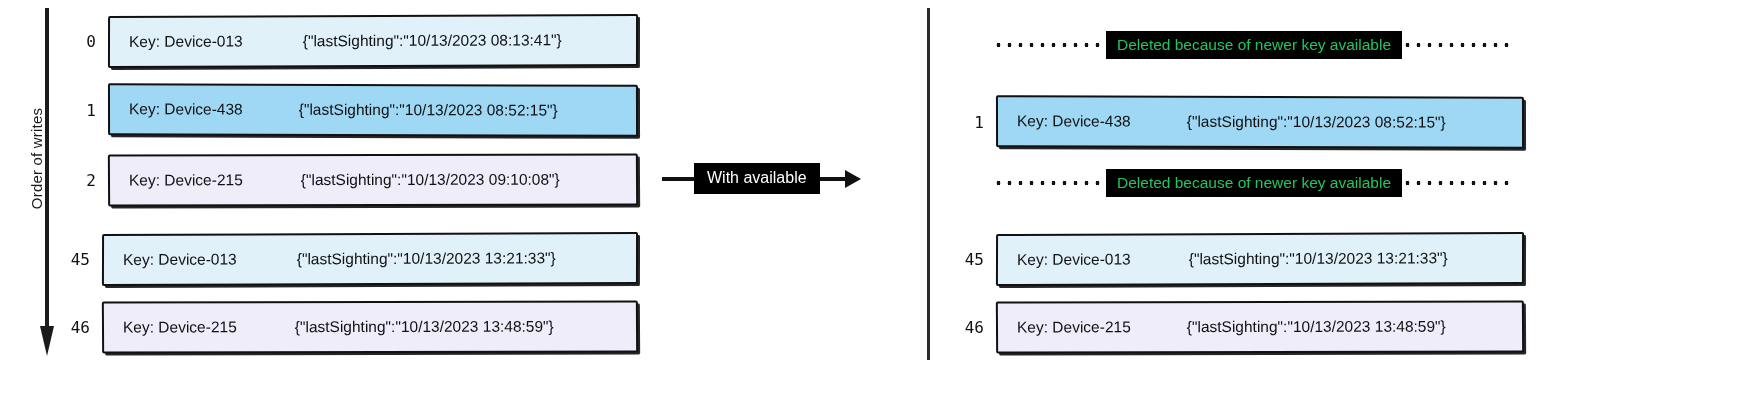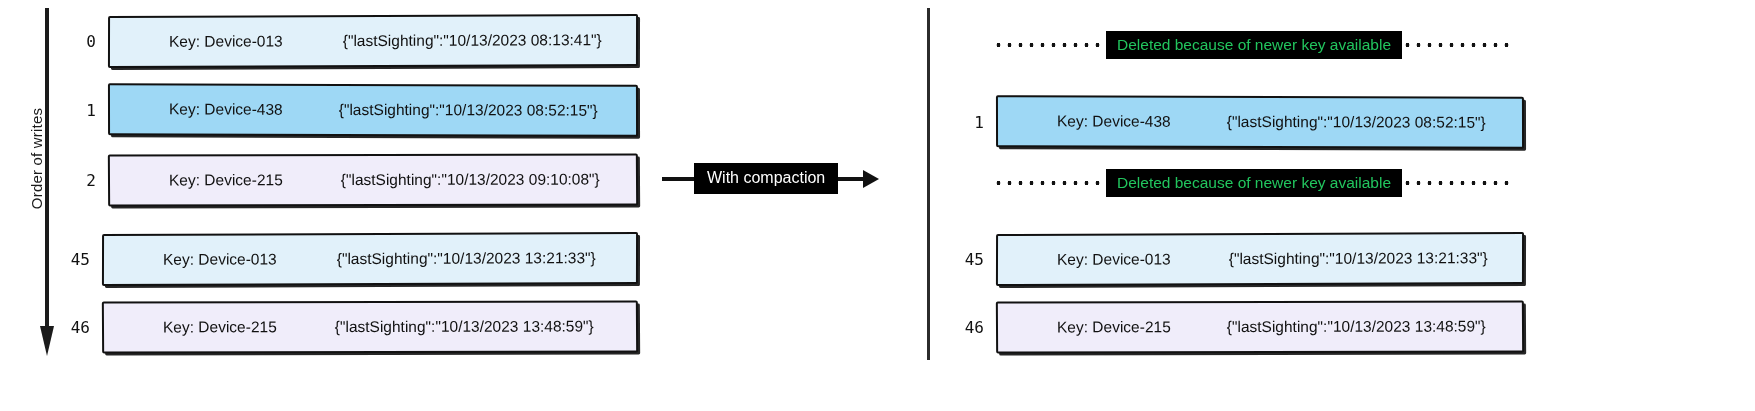--- a/index.html
+++ b/index.html
@@ -68,21 +68,20 @@
   }
   
   .record.tilt-a { transform: rotate(-0.22deg) skewX(-0.35deg); }
   .record.tilt-b { transform: rotate(0.18deg)  skewX(0.3deg); }
   .record.tilt-c { transform: rotate(-0.12deg) skewX(0.25deg); }
 
   .rec-key {
     padding-left: 19px;
     font-size: 15.5px;
     white-space: nowrap;
-    margin-left: 40px;
   }
   .rec-val {
     font-size: 15.5px;
     white-space: nowrap;
   }
 
   .fill-lightblue { background: #e1f1fa; }
   .fill-blue      { background: #9ed8f5; }
   .fill-lavender  { background: #f0edfa; }
 
@@ -200,21 +199,21 @@
   <div class="row" style="left:56px; top:300px;">
     <div class="row-index">46</div>
     <div class="record tilt-c fill-lavender" style="width:536px;">
       <div class="rec-key">Key: Device-215</div>
       <div class="rec-val" style="margin-left:58px;">{"lastSighting":"10/13/2023 13:48:59"}</div>
     </div>
   </div>
 
   <div class="compaction" style="left:662px; top:163px;">
     <div class="comp-line"></div>
-    <div class="comp-chip">With compaction</div>
+    <div class="comp-chip">With available</div>
     <div class="comp-tail"></div>
     <div class="comp-head"></div>
   </div>
 
   <div class="panel-divider" style="left:927px;"></div>
 
   <div class="deleted" style="left:993px; top:32px;">
     <div class="dots dots-left"></div>
     <div class="del-chip">Deleted because of newer key available</div>
     <div class="dots dots-right"></div>

